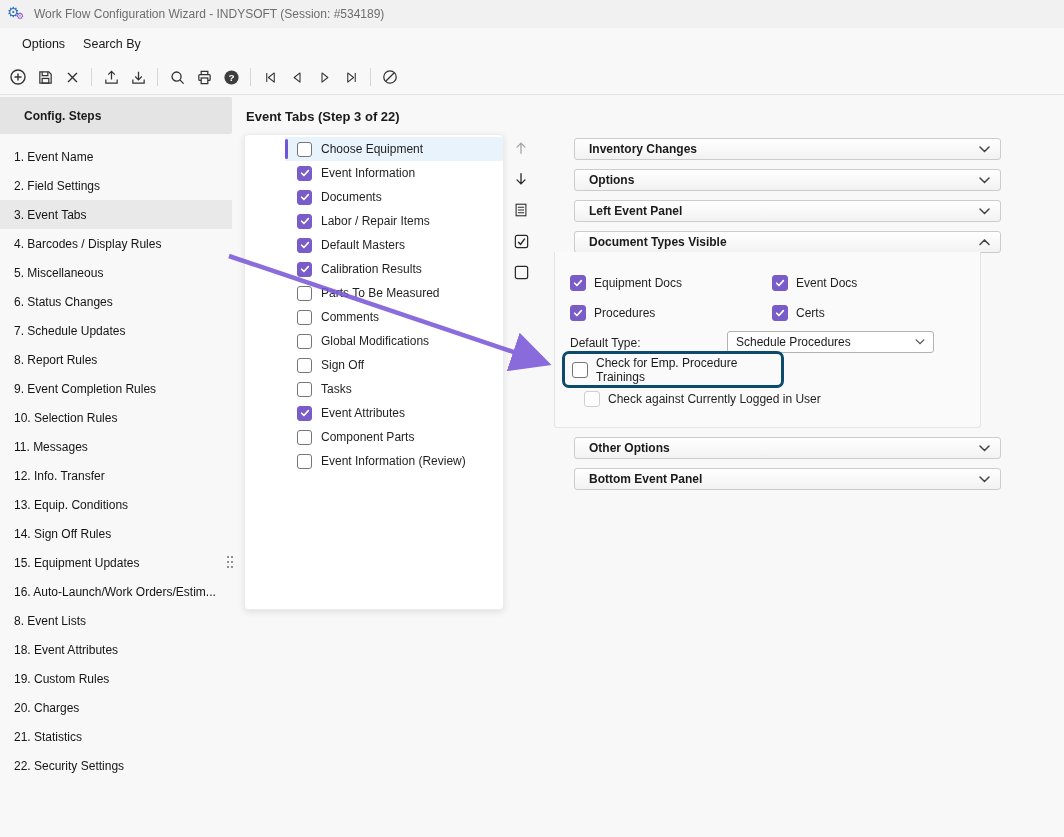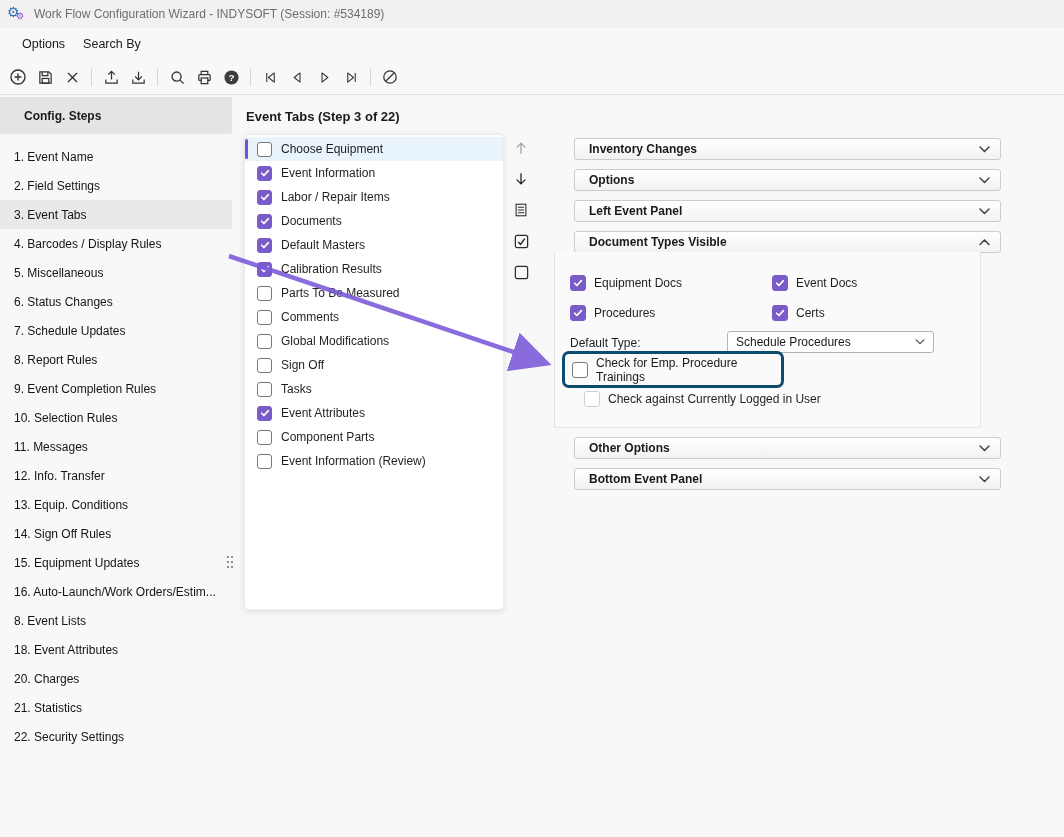--- a/index.html
+++ b/index.html
@@ -42,21 +42,21 @@
   .side-item.selected { background:#e9e9e9; }
   .grip { position:absolute; left:227px; top:556px; width:9px; height:14px; display:grid; grid-template-columns:repeat(2,4px); grid-auto-rows:5px; }
   .grip i { width:2px; height:2px; background:#707070; border-radius:50%; }
   
   .main-title { position:absolute; left:246px; top:109px; font-size:13px; font-weight:bold; }
   .list-panel {
     position:absolute; left:244px; top:134px; width:260px; height:476px;
     background:#fff; border:1px solid #ececec; border-radius:4px;
     box-shadow:0 2px 7px rgba(0,0,0,0.10); padding-top:2px; overflow:hidden;
   }
-  .tab-row { height:24px; display:flex; align-items:center; gap:9px; padding-left:12px; position:relative; font-size:12px; color:#1f1f1f; }
+  .tab-row { height:24px; display:flex; align-items:center; gap:9px; padding-left:12px; position:relative; font-size:12px; color:#1f1f1f;margin-left:40px; }
   .tab-row.selected { background:#e9f3fc; }
   .tab-row.selected::before { content:""; position:absolute; left:0; top:2px; bottom:2px; width:3px; background:#6f54d8; border-radius:2px; }
   
   .cb {
     width:16px; height:16px; border:1px solid #767676; border-radius:3px;
     background:#fff; display:inline-flex; align-items:center; justify-content:center; flex:0 0 auto;
   }
   .cb.small { width:15px; height:15px; }
   .cb.checked { background:#7a5cc9; border-color:#7a5cc9; }
   .cb.faint { border-color:#cfcfcf; }
@@ -207,20 +207,21 @@
     <div class="side-item">9. Event Completion Rules</div>
     <div class="side-item">10. Selection Rules</div>
     <div class="side-item">11. Messages</div>
     <div class="side-item">12. Info. Transfer</div>
     <div class="side-item">13. Equip. Conditions</div>
     <div class="side-item">14. Sign Off Rules</div>
     <div class="side-item">15. Equipment Updates</div>
     <div class="side-item">16. Auto-Launch/Work Orders/Estim...</div>
     <div class="side-item">8. Event Lists</div>
     <div class="side-item">18. Event Attributes</div>
+    <div class="side-item">19. Custom Rules</div>
     <div class="side-item">20. Charges</div>
     <div class="side-item">21. Statistics</div>
     <div class="side-item">22. Security Settings</div>
   </div>
 <div class="grip">
     <i></i>
     <i></i>
     <i></i>
     <i></i>
     <i></i>
@@ -240,29 +241,29 @@
         </svg>
       </span>
       <span>Event Information</span>
     </div>
     <div class="tab-row">
       <span class="cb small checked">
         <svg viewBox="0 0 12 12" width="10" height="10">
           <path d="M2 6.3 L4.7 9 L10 3.2" fill="none" stroke="#fff" stroke-width="2" stroke-linecap="round" stroke-linejoin="round"></path>
         </svg>
       </span>
+      <span>Documents</span>
+    </div>
+    <div class="tab-row">
+      <span class="cb small checked">
+        <svg viewBox="0 0 12 12" width="10" height="10">
+          <path d="M2 6.3 L4.7 9 L10 3.2" fill="none" stroke="#fff" stroke-width="2" stroke-linecap="round" stroke-linejoin="round"></path>
+        </svg>
+      </span>
       <span>Labor / Repair Items</span>
-    </div>
-    <div class="tab-row">
-      <span class="cb small checked">
-        <svg viewBox="0 0 12 12" width="10" height="10">
-          <path d="M2 6.3 L4.7 9 L10 3.2" fill="none" stroke="#fff" stroke-width="2" stroke-linecap="round" stroke-linejoin="round"></path>
-        </svg>
-      </span>
-      <span>Documents</span>
     </div>
     <div class="tab-row">
       <span class="cb small checked">
         <svg viewBox="0 0 12 12" width="10" height="10">
           <path d="M2 6.3 L4.7 9 L10 3.2" fill="none" stroke="#fff" stroke-width="2" stroke-linecap="round" stroke-linejoin="round"></path>
         </svg>
       </span>
       <span>Default Masters</span>
     </div>
     <div class="tab-row">

